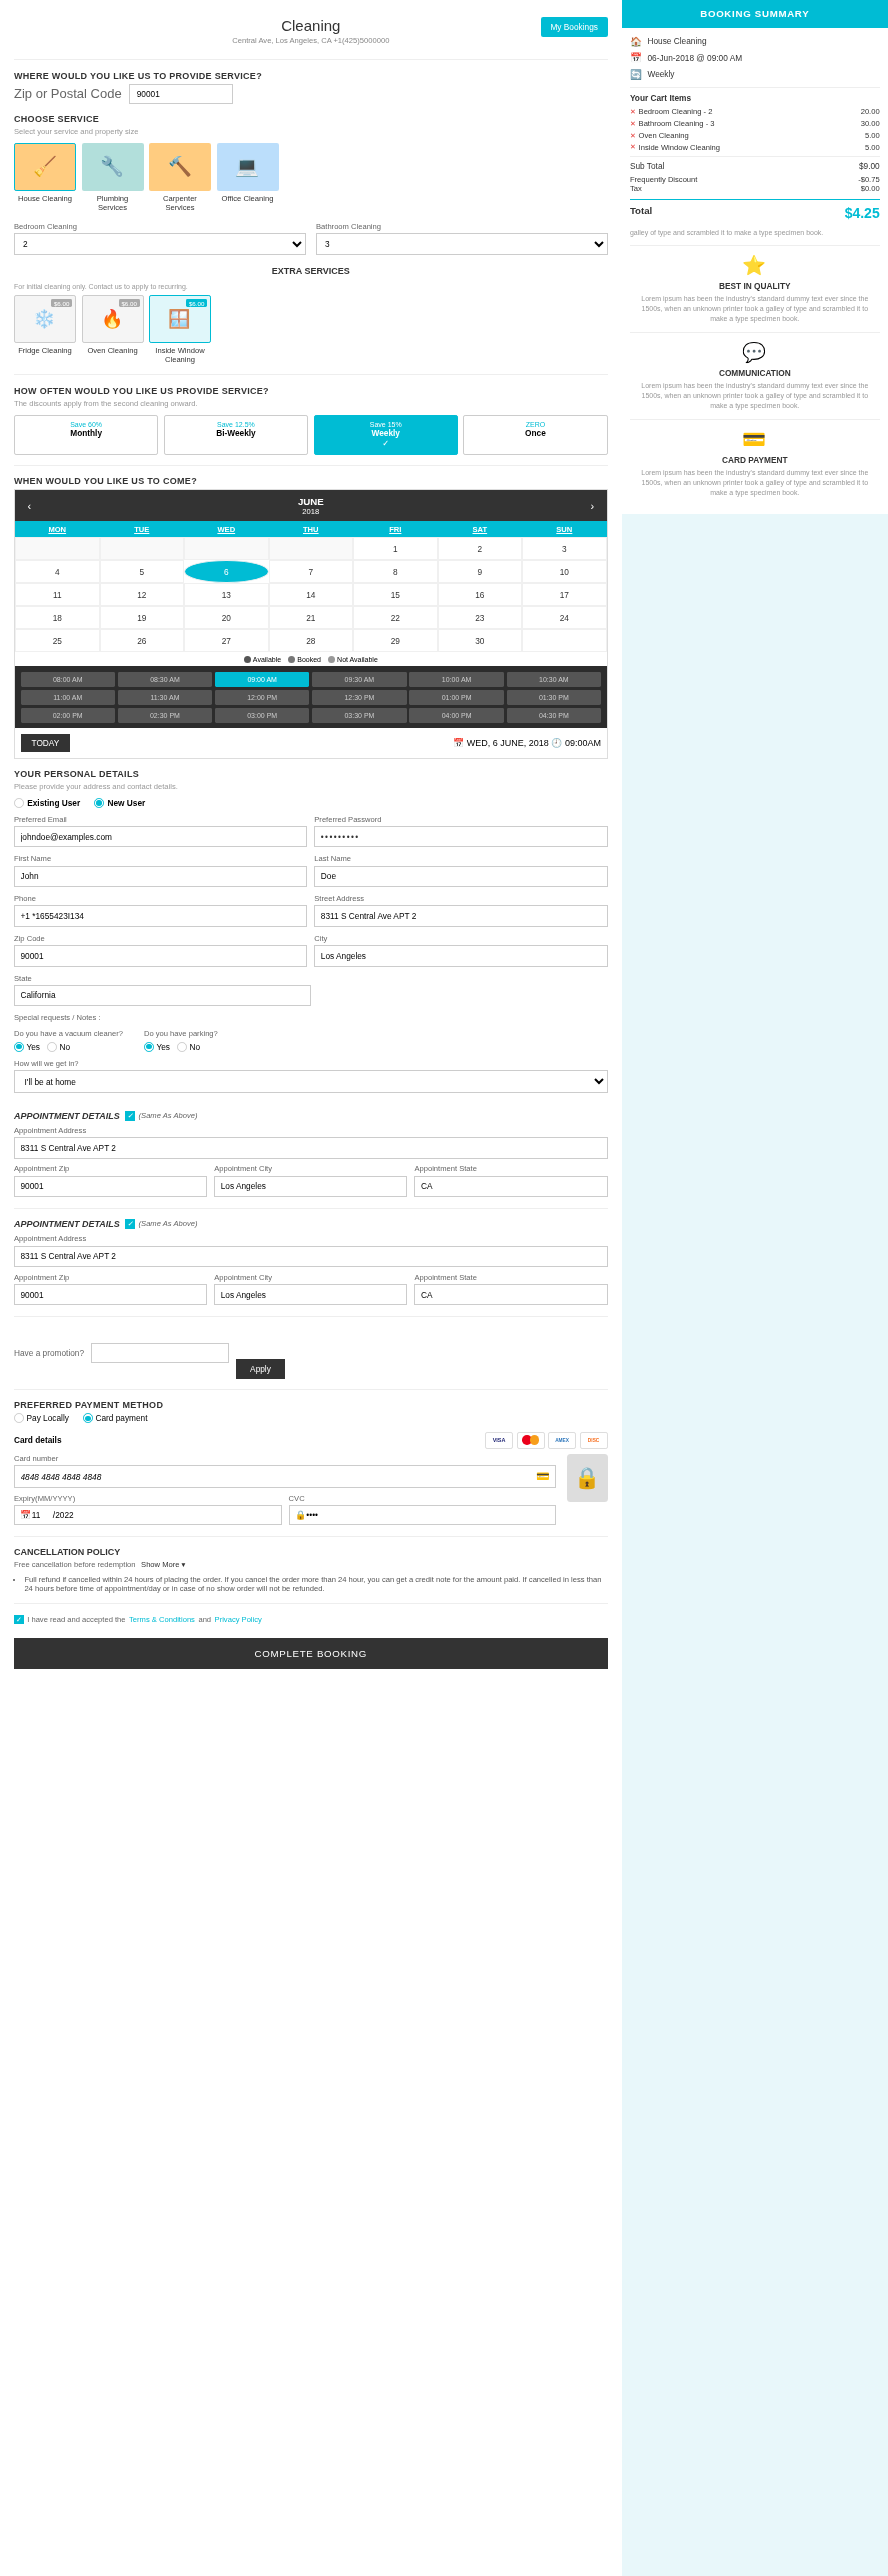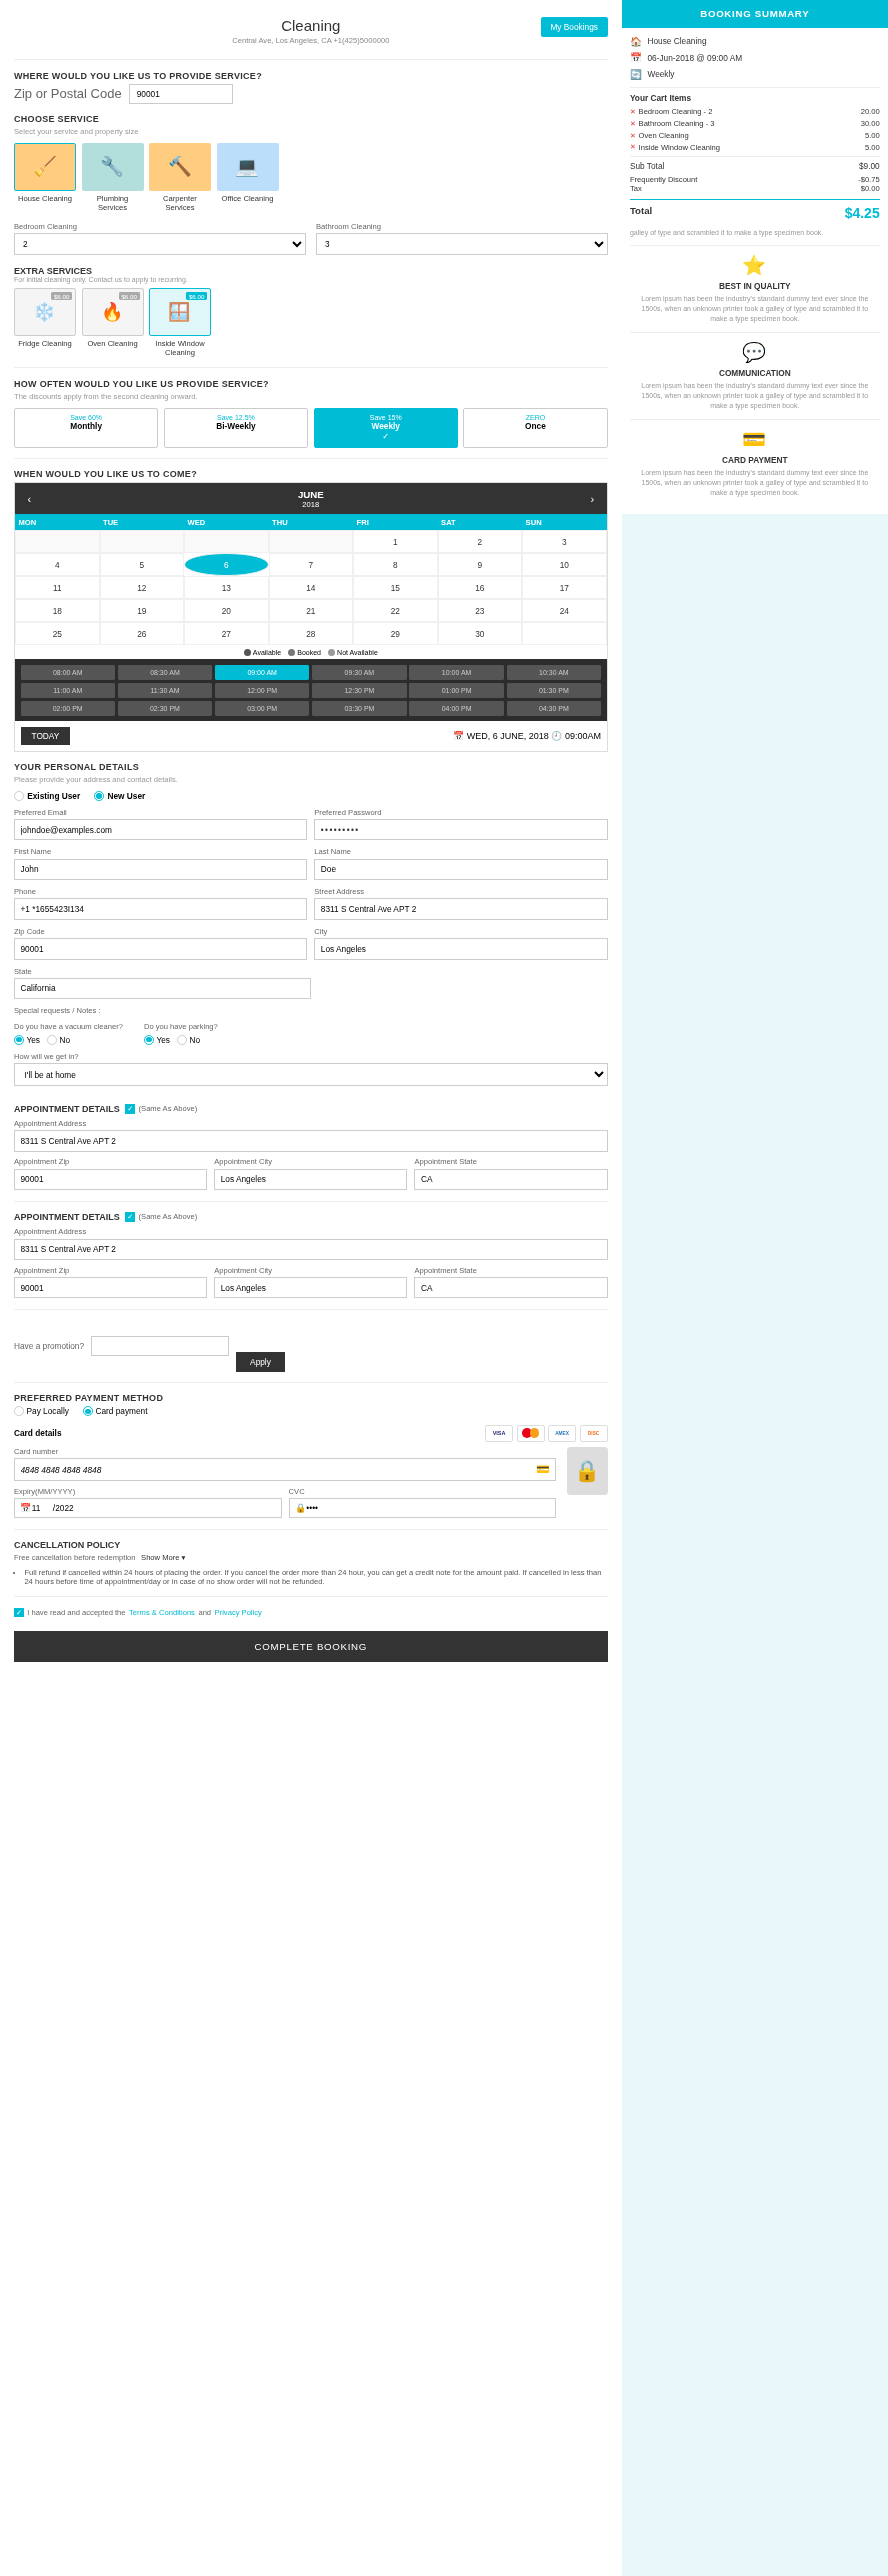--- a/index.html
+++ b/index.html
@@ -29,21 +29,21 @@
     .service-card.selected .service-card-img { border-color: #00bcd4; }
     .service-card-label { font-size: 7.6px; color: #333; margin-top: 2.8px; }
 
     
     .dropdowns-row { display: flex; gap: 10.4px; margin-bottom: 10.4px; }
     .dropdown-group { flex: 1; }
     .dropdown-group label { font-size: 7.6px; color: #666; display: block; margin-bottom: 2.1px; }
     .dropdown-group select { width: 100%; border: 0.7px solid #ccc; padding: 4.1px; font-size: 8.3px; background: #fff; }
 
     
-    .extra-title { font-size: 9px; font-weight: bold; color: #333; margin: 7px 0 0; }
+    .extra-title { font-size: 9px; font-weight: bold; color: #333; margin: 7px 0 7px; text-align: center; }
     .extra-note { font-size: 7px; color: #999; margin-bottom: 5.5px; }
     .extra-cards { display: flex; gap: 5.5px; margin-bottom: 10.4px; }
     .extra-card { width: 62px; text-align: center; cursor: pointer; }
     .extra-card-img { width: 62px; height: 48px; border: 1.4px solid #ccc; border-radius: 2.1px; display: flex; align-items: center; justify-content: center; background: #f5f5f5; position: relative; }
     .extra-card.selected .extra-card-img { border-color: #00bcd4; background: #e0f7fa; }
     .extra-price { position: absolute; top: 2.8px; right: 2.8px; background: #aaa; color: #fff; font-size: 6.2px; padding: 0.7px 2.8px; border-radius: 1.4px; }
     .extra-card.selected .extra-price { background: #00bcd4; }
     .extra-card-label { font-size: 7.6px; color: #333; margin-top: 2.8px; }
 
     
@@ -53,21 +53,21 @@
     .freq-save { font-size: 7px; color: #00bcd4; }
     .freq-option.selected .freq-save { color: #fff; }
     .freq-label { font-size: 8.3px; font-weight: bold; }
 
     
     .calendar-container { border: 0.7px solid #ddd; margin-bottom: 10.4px; }
     .cal-header { background: #333; color: #fff; text-align: center; padding: 5.5px; display: flex; align-items: center; justify-content: space-between; }
     .cal-nav { cursor: pointer; color: #fff; font-size: 11px; padding: 0 7px; }
     .cal-month-year { font-size: 9.7px; font-weight: bold; }
     .cal-days-header { display: grid; grid-template-columns: repeat(7, 1fr); background: #00bcd4; }
-    .cal-day-name { padding: 3.5px; font-size: 7.6px; color: #fff; font-weight: bold; }
+    .cal-day-name { text-align: center; padding: 3.5px; font-size: 7.6px; color: #fff; font-weight: bold; text-decoration: underline; }
     .cal-grid { display: grid; grid-template-columns: repeat(7, 1fr); }
     .cal-cell { text-align: center; padding: 5.5px 2.8px; font-size: 8.3px; color: #333; border: 0.7px solid #f0f0f0; cursor: pointer; }
     .cal-cell.selected { background: #00bcd4; color: #fff; border-radius: 50%; }
     .cal-cell.empty { background: #f9f9f9; }
     .cal-cell.other-month { color: #ccc; }
 
     
     .time-legend { display: flex; gap: 7px; justify-content: center; margin: 3.5px 0; }
     .legend-item { display: flex; align-items: center; gap: 2.1px; font-size: 7px; }
     .legend-dot { width: 7px; height: 7px; border-radius: 50%; }
@@ -95,21 +95,21 @@
     .textarea-input { width: 100%; border: 0.7px solid #ccc; padding: 4.8px 5.5px; font-size: 8.3px; height: 41px; resize: vertical; }
 
     
     .yn-row { display: flex; gap: 21px; margin-bottom: 7px; }
     .yn-group { display: flex; flex-direction: column; }
     .yn-label { font-size: 7.6px; color: #666; margin-bottom: 3.5px; }
     .yn-options { display: flex; gap: 7px; align-items: center; }
     .yn-option { display: flex; align-items: center; gap: 2.8px; font-size: 8.3px; }
 
     
-    .appt-header { display: flex; align-items: center; gap: 5.5px; margin: 10.4px 0 5.5px; }
+    .appt-header { display: flex; align-items: center; gap: 5.5px; margin: 10.4px 0 5.5px; font-style: italic; }
     .appt-header h3 { font-size: 9px; font-weight: bold; color: #333; text-transform: uppercase; }
     .same-as-above { display: flex; align-items: center; gap: 3.5px; font-size: 7.6px; color: #666; }
     .checkbox-blue { width: 9.7px; height: 9.7px; background: #00bcd4; display: flex; align-items: center; justify-content: center; }
     .checkbox-blue::after { content: '✓'; color: #fff; font-size: 7px; }
 
     
     .promo-row { display: flex; align-items: center; gap: 7px; margin: 10.4px 0; }
     .promo-label { font-size: 8.3px; color: #666; }
     .promo-input { border: 0.7px solid #ccc; padding: 4.1px 7px; font-size: 8.3px; flex: 1; max-width: 138px; }
     .apply-btn { background: #333; color: #fff; border: none; padding: 4.8px 14px; font-size: 8.3px; cursor: pointer; margin-top: 32px; }

